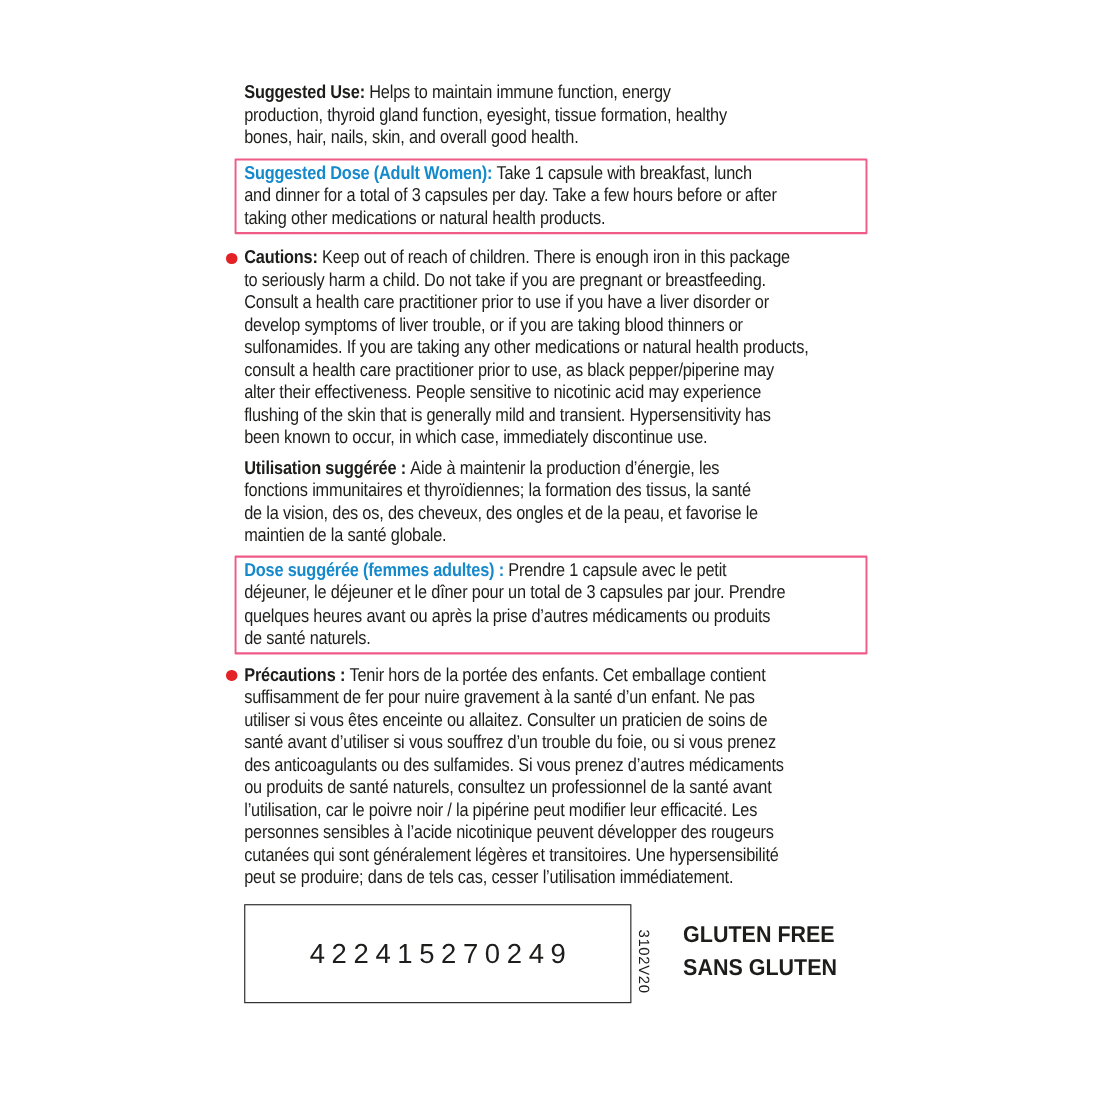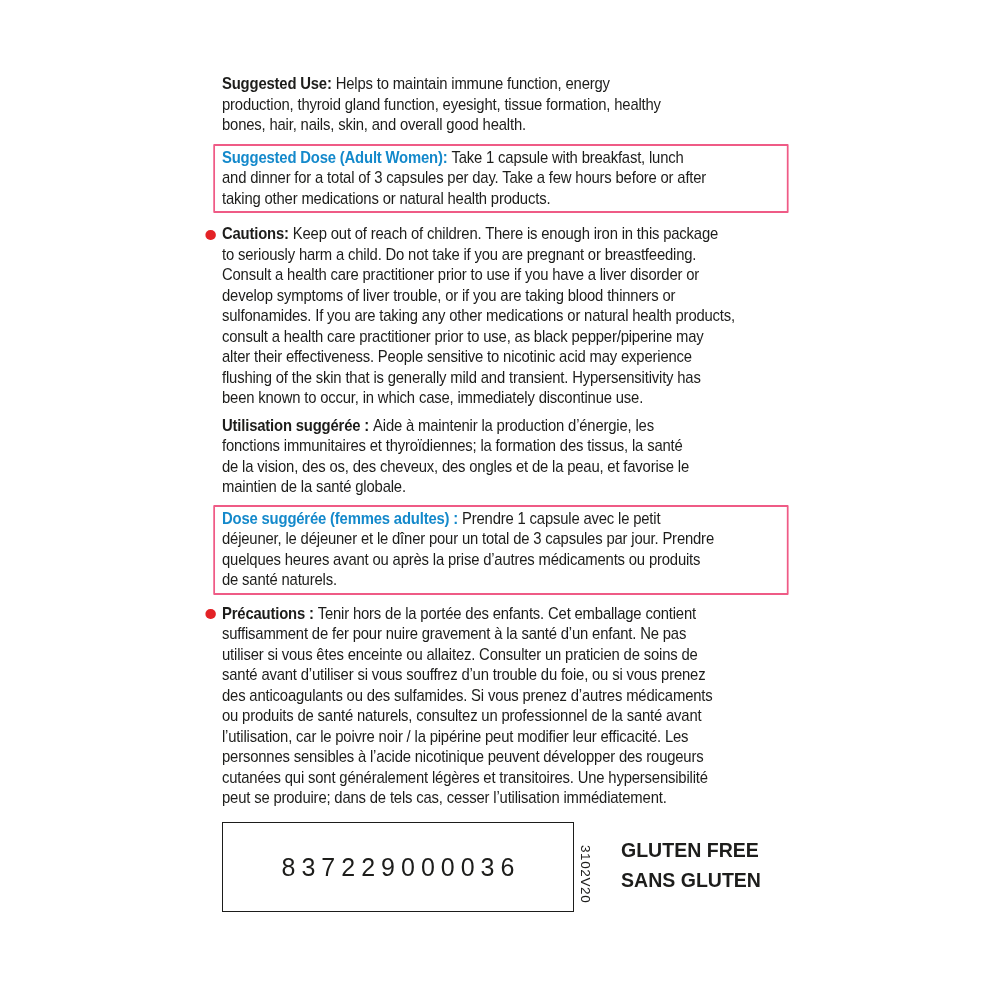--- a/index.html
+++ b/index.html
@@ -71,21 +71,21 @@
 
   <div class="dosebox mt-box2">
     <p class="para"><span class="hd hd-blue">Dose suggérée (femmes adultes) : </span><span>Prendre 1 capsule avec le petit<br>déjeuner, le déjeuner et le dîner pour un total de 3 capsules par jour. Prendre<br>quelques heures avant ou après la prise d’autres médicaments ou produits<br>de santé naturels.</span></p>
   </div>
 
   <p class="para mt-prec"><span class="bullet"></span><span class="hd">Précautions : </span><span>Tenir hors de la portée des enfants. Cet emballage contient<br>suffisamment de fer pour nuire gravement à la santé d’un enfant. Ne pas<br>utiliser si vous êtes enceinte ou allaitez. Consulter un praticien de soins de<br>santé avant d’utiliser si vous souffrez d’un trouble du foie, ou si vous prenez<br>des anticoagulants ou des sulfamides. Si vous prenez d’autres médicaments<br>ou produits de santé naturels, consultez un professionnel de la santé avant<br>l’utilisation, car le poivre noir / la pipérine peut modifier leur efficacité. Les<br>personnes sensibles à l’acide nicotinique peuvent développer des rougeurs<br>cutanées qui sont généralement légères et transitoires. Une hypersensibilité<br>peut se produire; dans de tels cas, cesser l’utilisation immédiatement.</span></p>
 
 </div>
 
 <div class="upc-box">
-  <span class="upc-num">837229000036</span>
+  <span class="upc-num">422415270249</span>
 </div>
 
 <div class="lot">3102V20</div>
 
 <div class="gluten">
   <div>GLUTEN FREE</div>
   <div>SANS GLUTEN</div>
 </div>
 
 </body></html>

